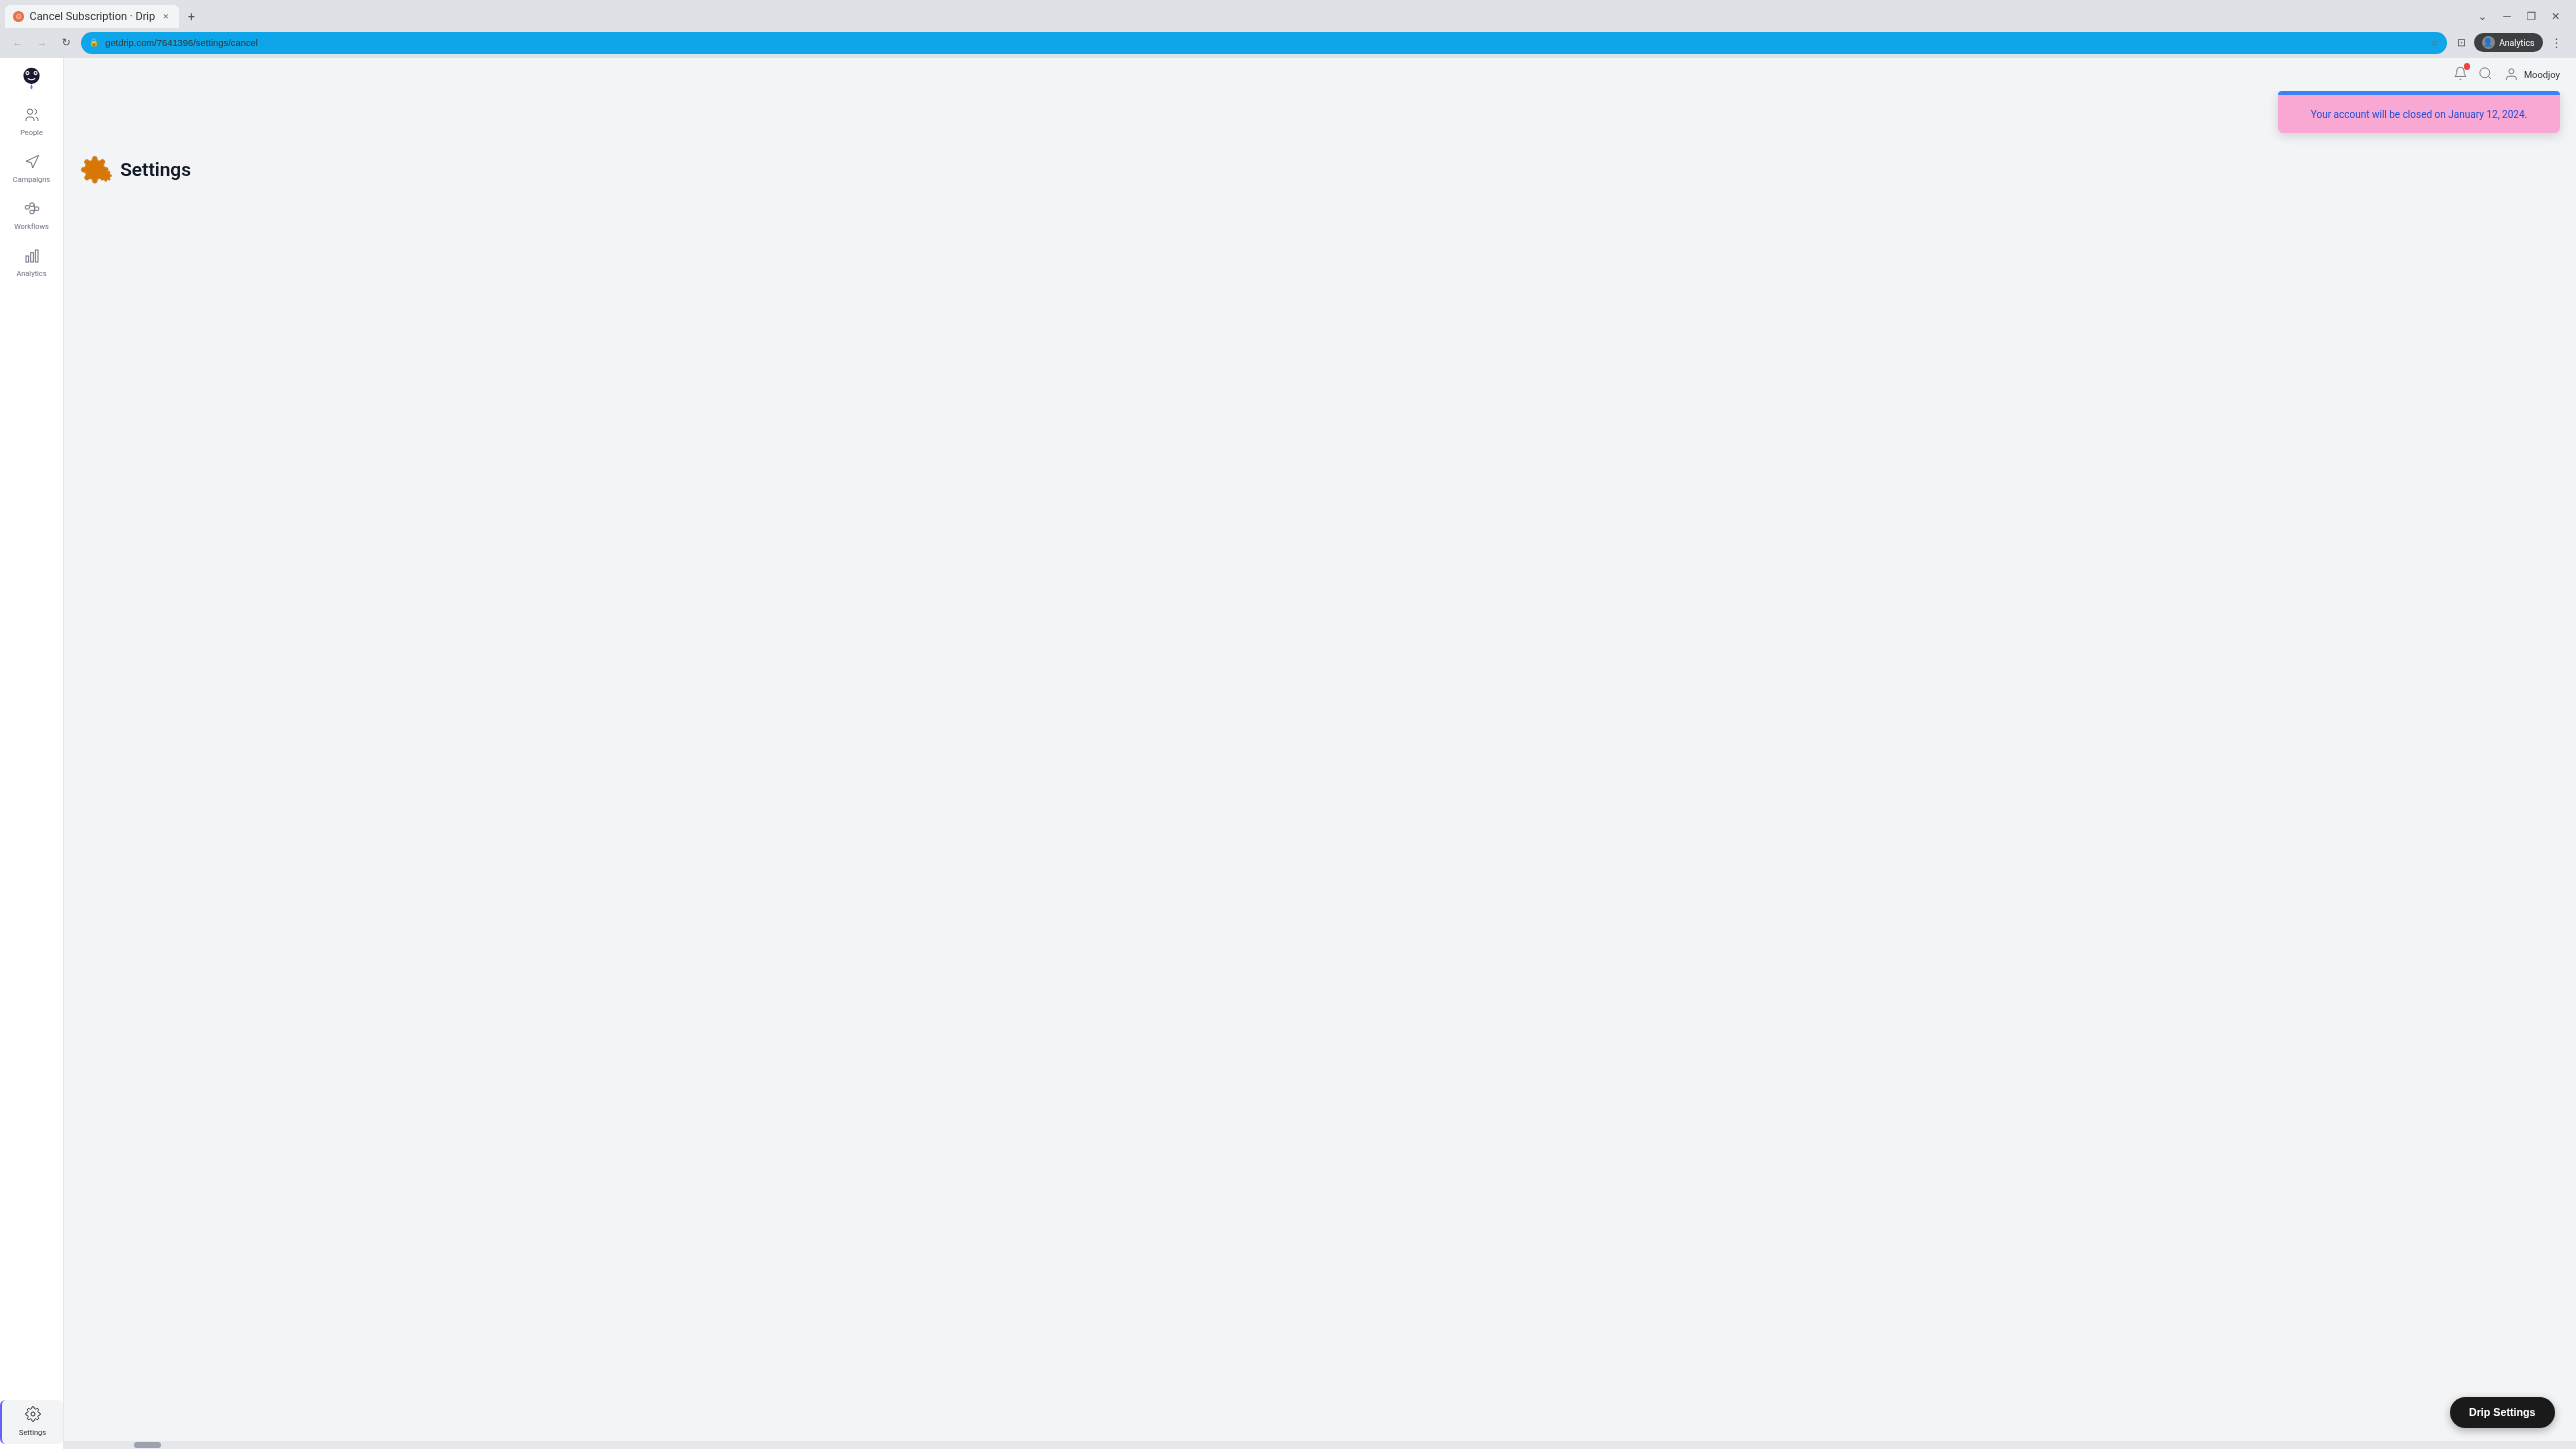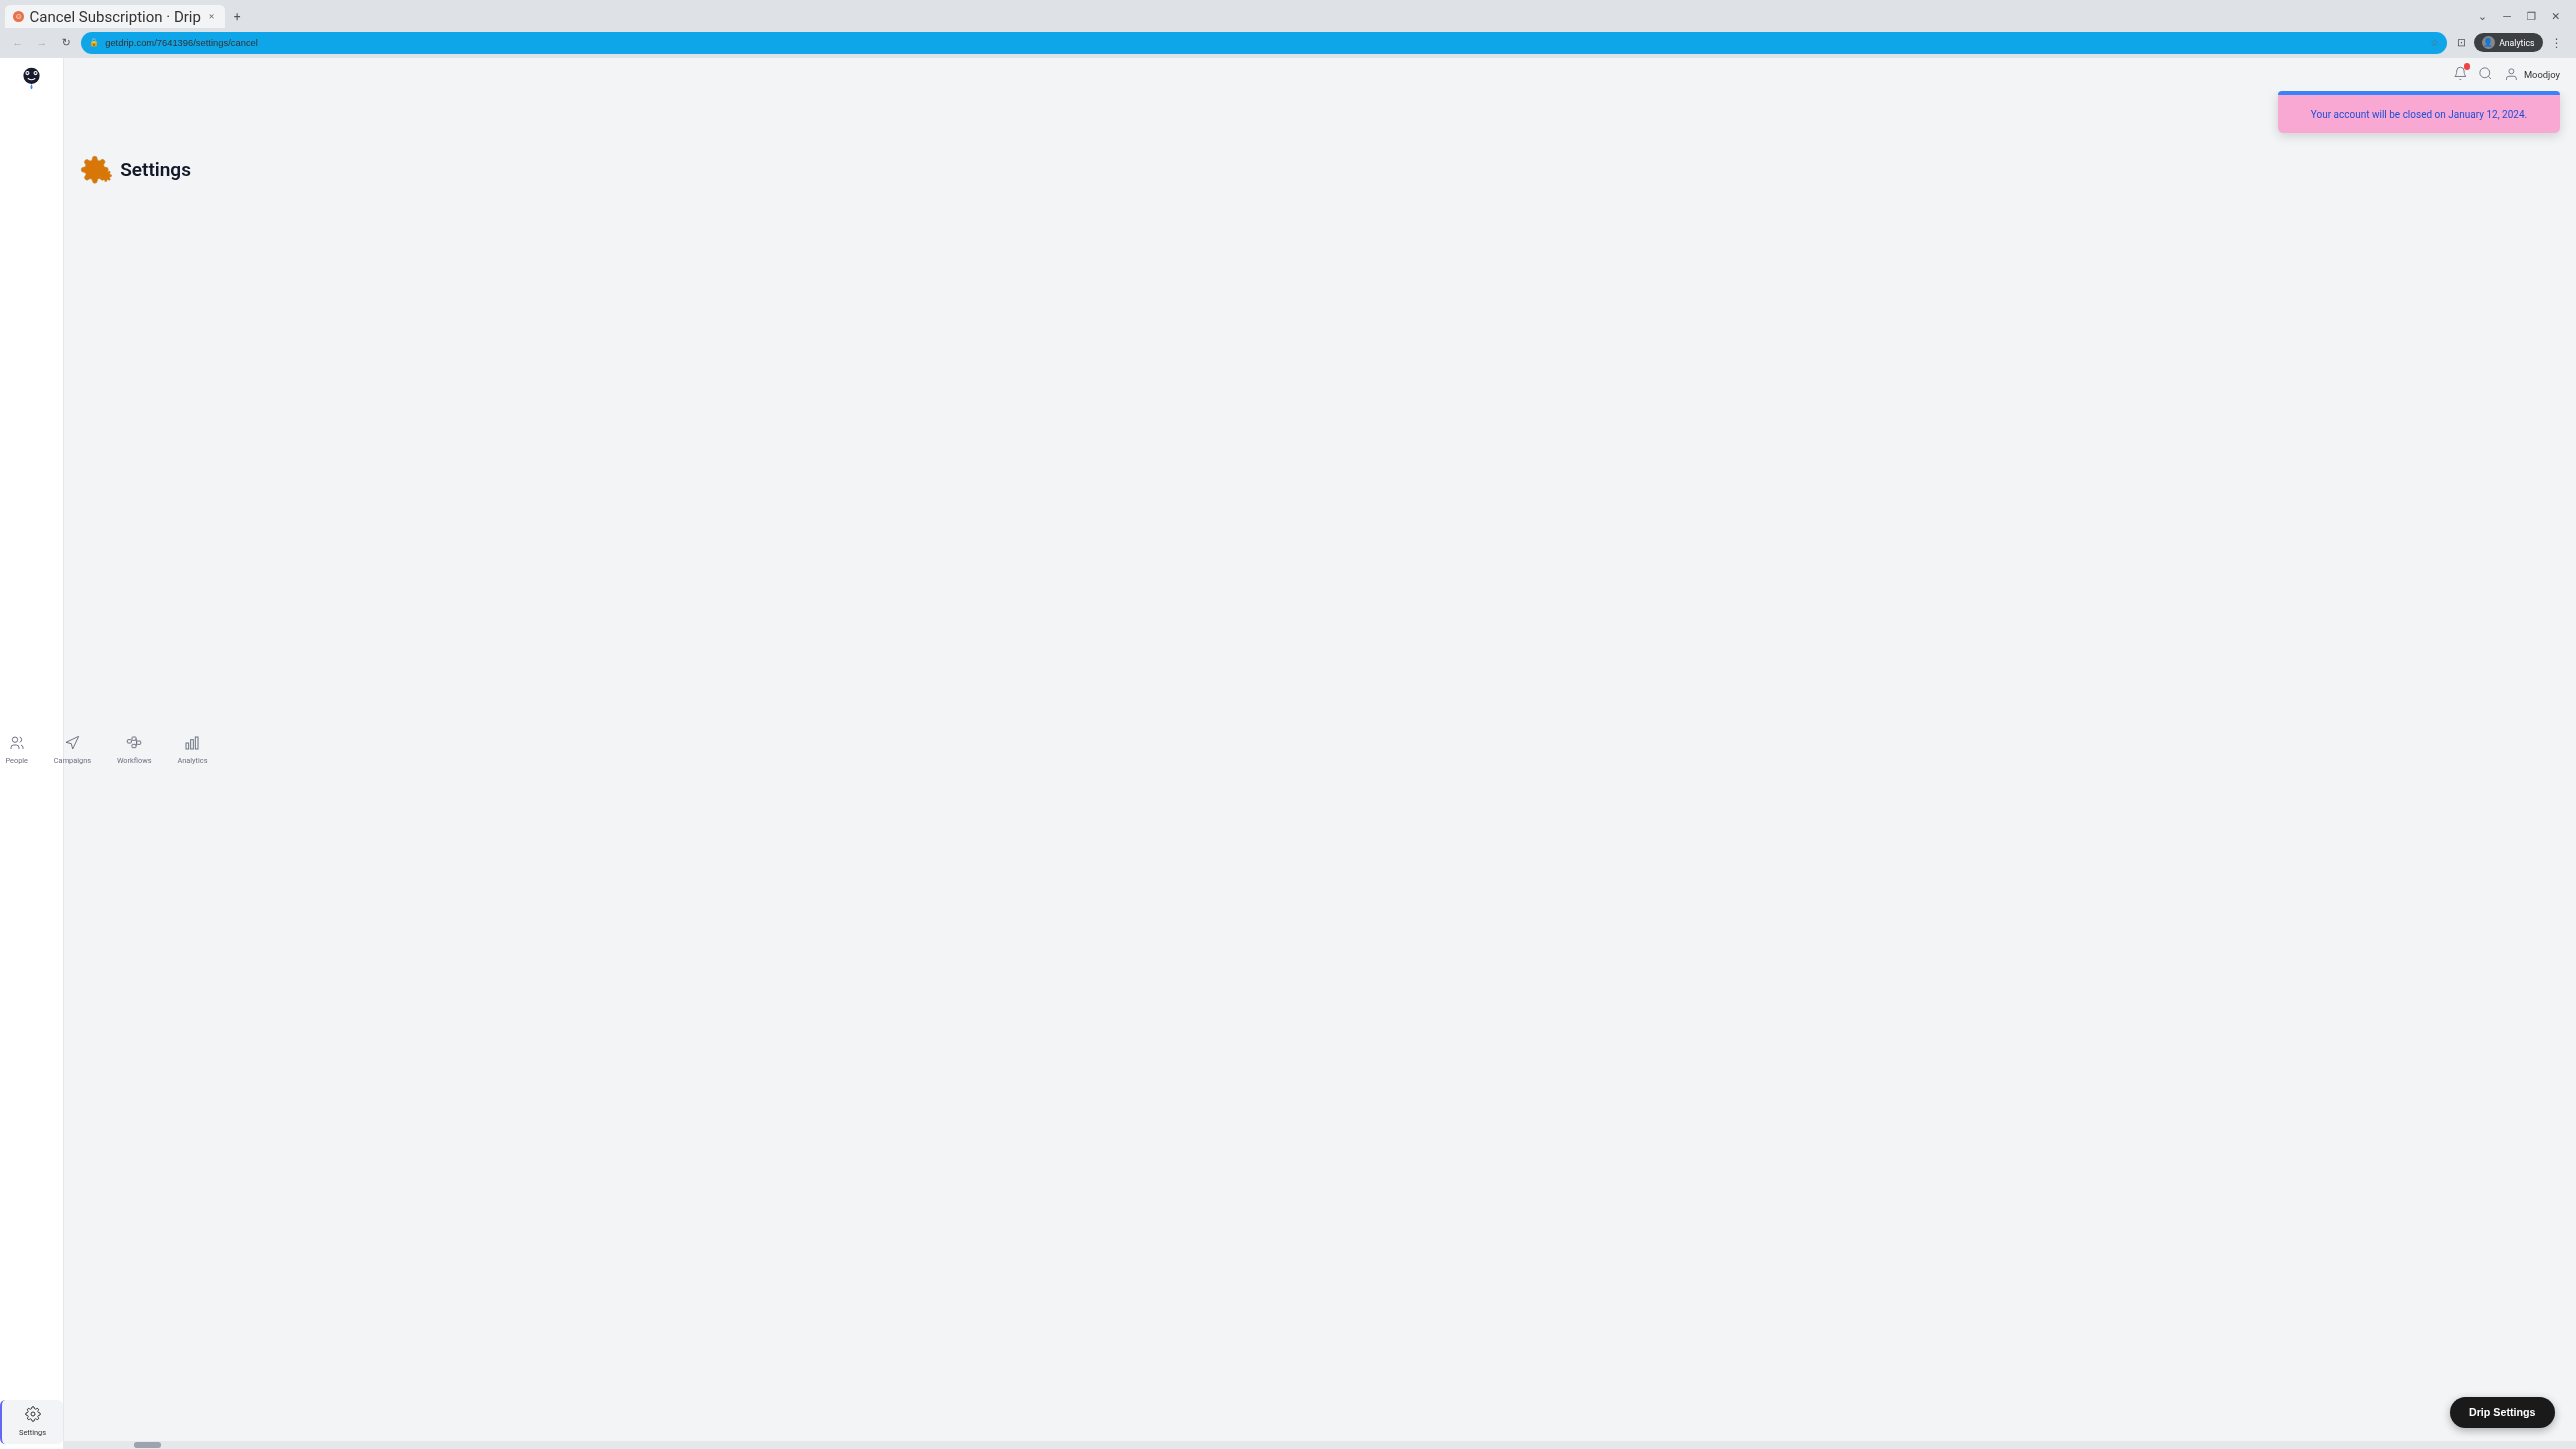--- a/index.html
+++ b/index.html
@@ -47,21 +47,21 @@
       background: #e8724a;
       border-radius: 50%;
       display: flex;
       align-items: center;
       justify-content: center;
       font-size: 6.7px;
       color: white;
       flex-shrink: 0;
     }
     .tab-title {
-      font-size: 15px;
+      font-size: 11px;
       color: #333;
       white-space: nowrap;
       overflow: hidden;
       text-overflow: ellipsis;
       flex: 1;
       text-align: center;
     }
     .tab-close {
       width: 10.7px;
       height: 10.7px;
@@ -228,23 +228,23 @@
       justify-content: center;
       margin-bottom: 5.4px;
       cursor: pointer;
     }
     .logo-svg {
       width: 27px;
       height: 27px;
     }
     .sidebar-nav {
       display: flex;
-      flex-direction: row;
-      align-items: center;
-      gap: 15px;
+      flex-direction: column;
+      align-items: center;
+      gap: 3px;
       flex: 1;
       width: 100%;
     }
     .sidebar-item {
       display: flex;
       flex-direction: column;
       align-items: center;
       gap: 2.7px;
       padding: 6.7px 5.4px;
       width: 100%;

